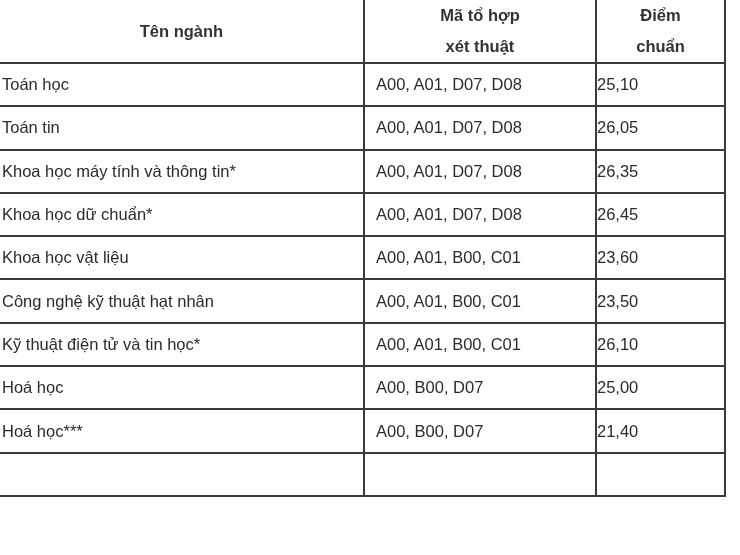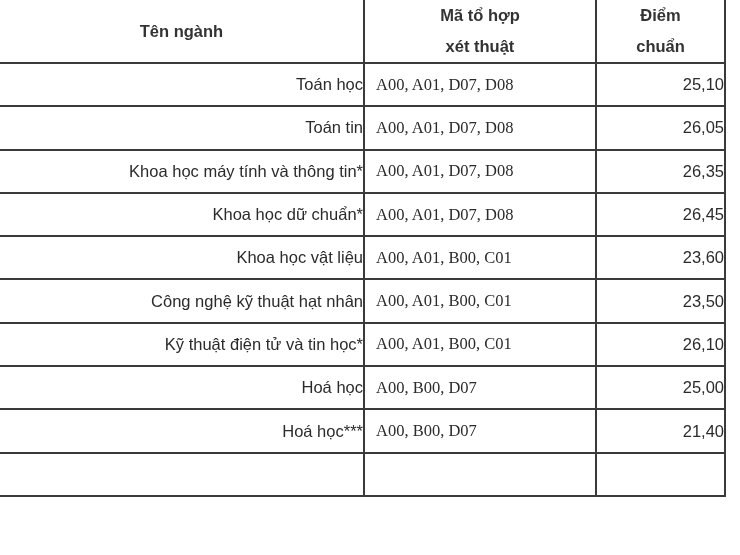--- a/index.html
+++ b/index.html
@@ -5,23 +5,23 @@
   html, body { margin:0; padding:0; background:#ffffff; }
   body { width:740px; height:555px; overflow:hidden; position:relative;
          font-family:"Liberation Sans", sans-serif; color:#2b2b2b; }
   .tbl { position:absolute; left:-2px; top:0; border-collapse:collapse; table-layout:fixed; }
   .tbl td, .tbl th { border:2px solid #3a3a3a; padding:0; font-size:16.5px; }
   .tbl th { height:62px; font-weight:bold; color:#333; text-align:center; line-height:31px; }
   .tbl td { height:41.3px; }
   .c1 { width:365px; }
   .c2 { width:232px; }
   .c3 { width:129px; }
-  .name { padding-left:2px !important; text-align:right; }
-  .code { padding-left:11px !important; text-align:left;font-family:Liberation Serif, serif; }
-  .score { text-align:right; }
+  .name { padding-left:2px !important; text-align:left; }
+  .code { padding-left:11px !important; text-align:left; }
+  .score { text-align:left; }
   .tbl tr.first th { border-top:none; }
 </style>
 </head>
 <body>
 
 <table class="tbl">
   <colgroup>
       <col class="c1">
       <col class="c2">
       <col class="c3">

